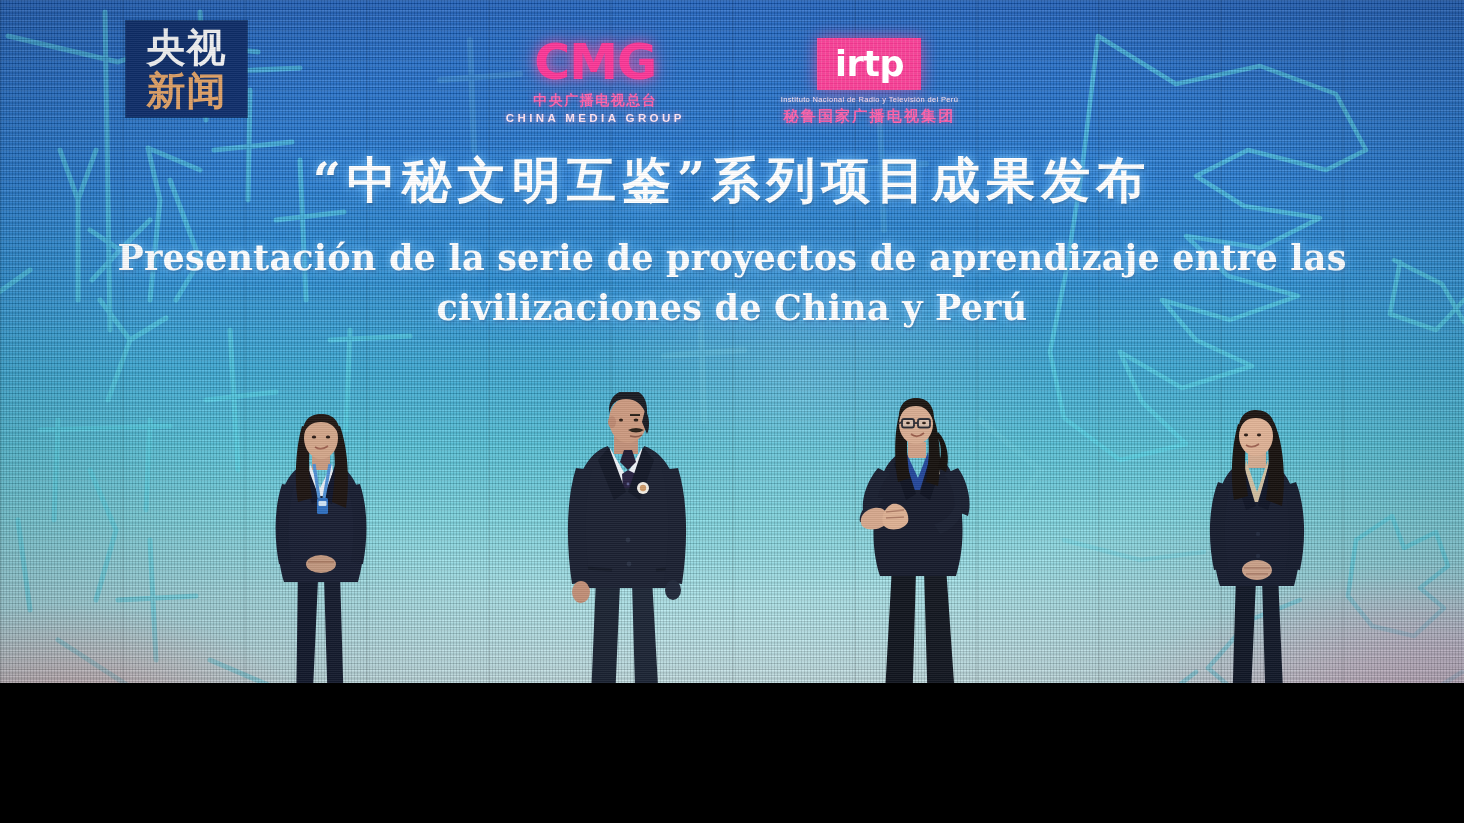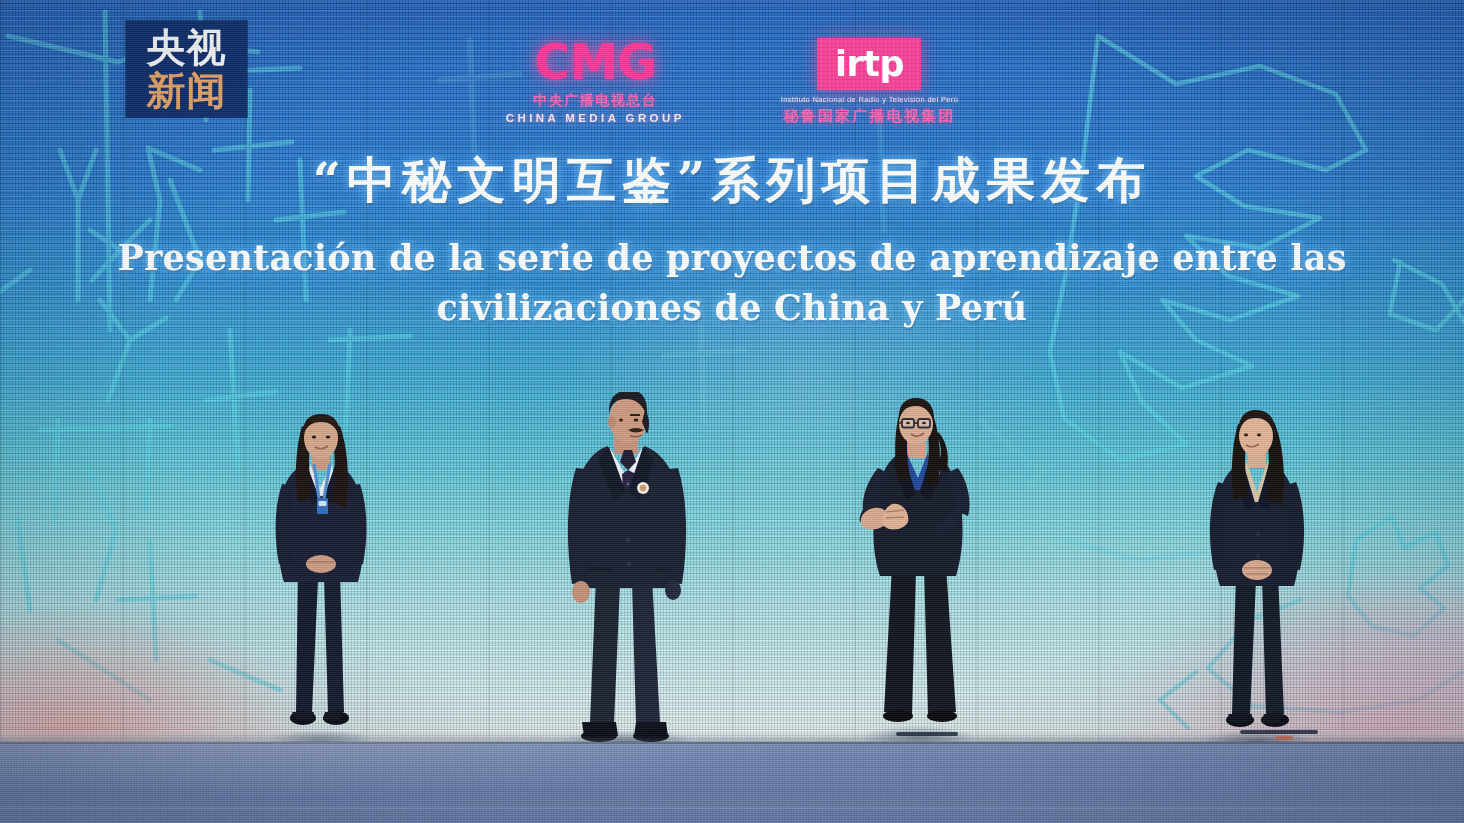--- a/index.html
+++ b/index.html
@@ -1,20 +1,20 @@
 <!DOCTYPE html>
 <html><head>
 <meta charset="utf-8">
 <title>CMG IRTP Event Stage</title>
 <style>
   html,body{margin:0;padding:0;background:#000;}
   body{font-family:"Liberation Sans",sans-serif;}
 
   #stage{
-    position:relative;width:1464px;height:823px;overflow:hidden;
+    position:relative;width:1464px;height:683px;overflow:hidden;
     background:#1a6bcb;
   }
 
   
   .led-wall{
     position:absolute;left:0;top:0;width:1464px;height:742px;
     background:
       linear-gradient(to bottom,
         #1760c4 0%,
         #1a6ccf 10%,

